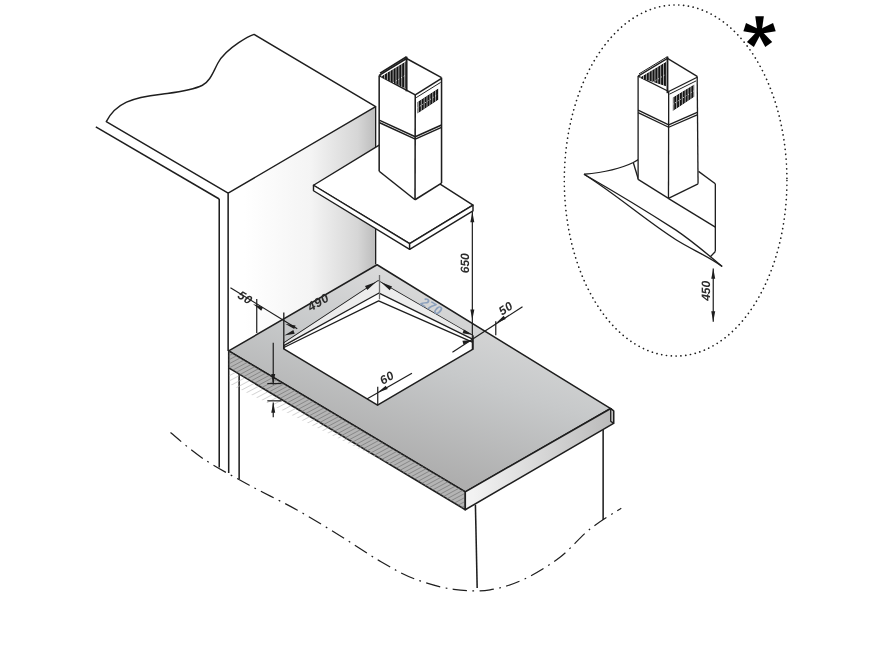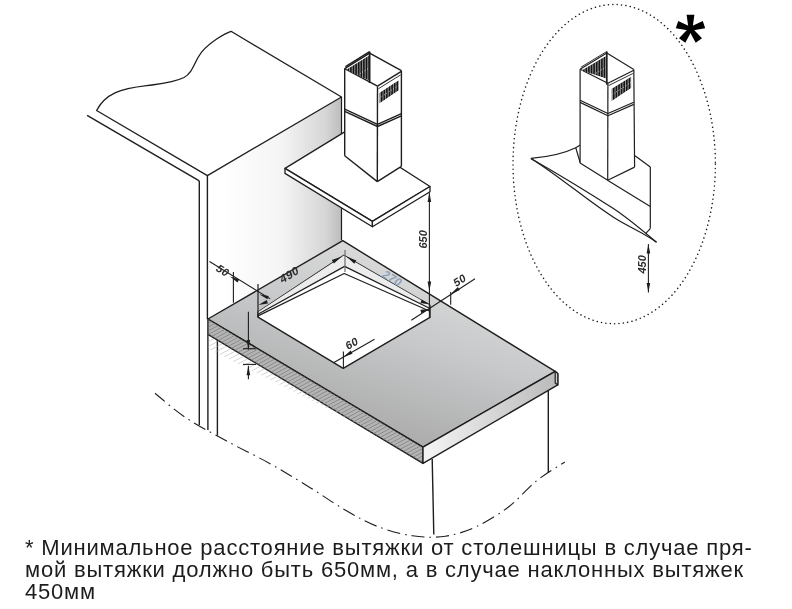--- a/index.html
+++ b/index.html
@@ -207,13 +207,12 @@
 <line x1="625.5" y1="0" x2="625.5" y2="609" stroke="#ffffff" stroke-width="0.55"></line>
 <line x1="628.1" y1="0" x2="628.1" y2="609" stroke="#ffffff" stroke-width="0.55"></line>
 <line x1="630.7" y1="0" x2="630.7" y2="609" stroke="#ffffff" stroke-width="0.55"></line>
 <line x1="611.5" y1="94.95" x2="631.3" y2="82.3" stroke="#ffffff" stroke-width="0.9" stroke-dasharray="0.8 2"></line>
 </g>
 <line x1="648.4" y1="244.0" x2="648.4" y2="292.4" stroke="#1e1e1e" stroke-width="1.1" stroke-linecap="butt"></line>
 <polygon points="648.4,244.0 646.6,253.5 650.2,253.5" fill="#1e1e1e" stroke="none"></polygon>
 <polygon points="648.4,292.4 650.2,282.9 646.6,282.9" fill="#1e1e1e" stroke="none"></polygon>
 <text x="645.6" y="273.5" transform="rotate(-90 645.6 273.5)" font-family="Liberation Sans, sans-serif" font-size="11" font-style="italic" font-weight="bold" letter-spacing="0" fill="#2c2c2c">450</text>
 </svg>
-<div class="txt">* Минимальное расстояние вытяжки от столешницы в случае пря-<br>мой вытяжки должно быть 650мм, а в случае наклонных вытяжек<br>450мм</div>
 </div>
 </body></html>

